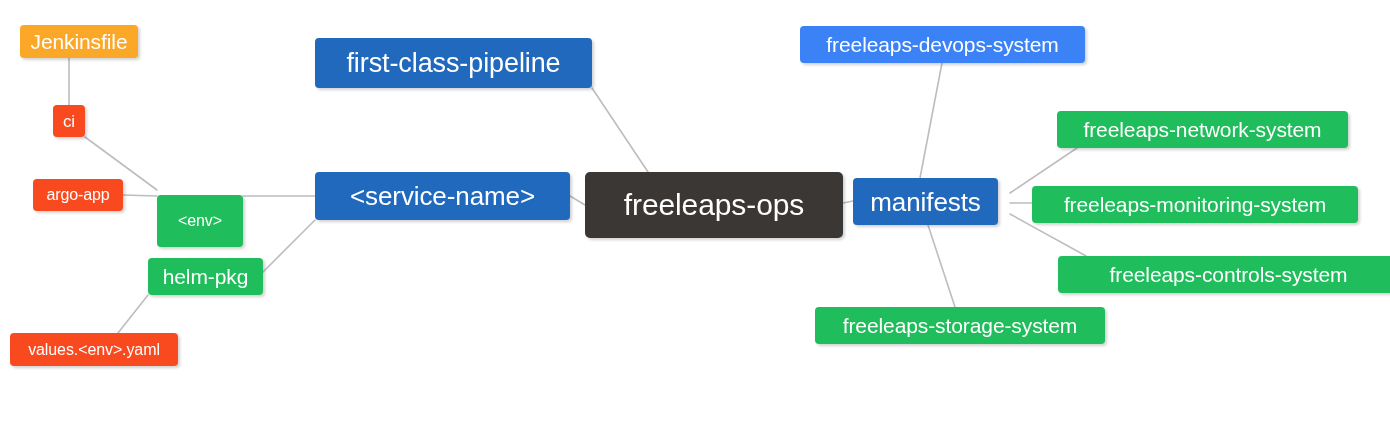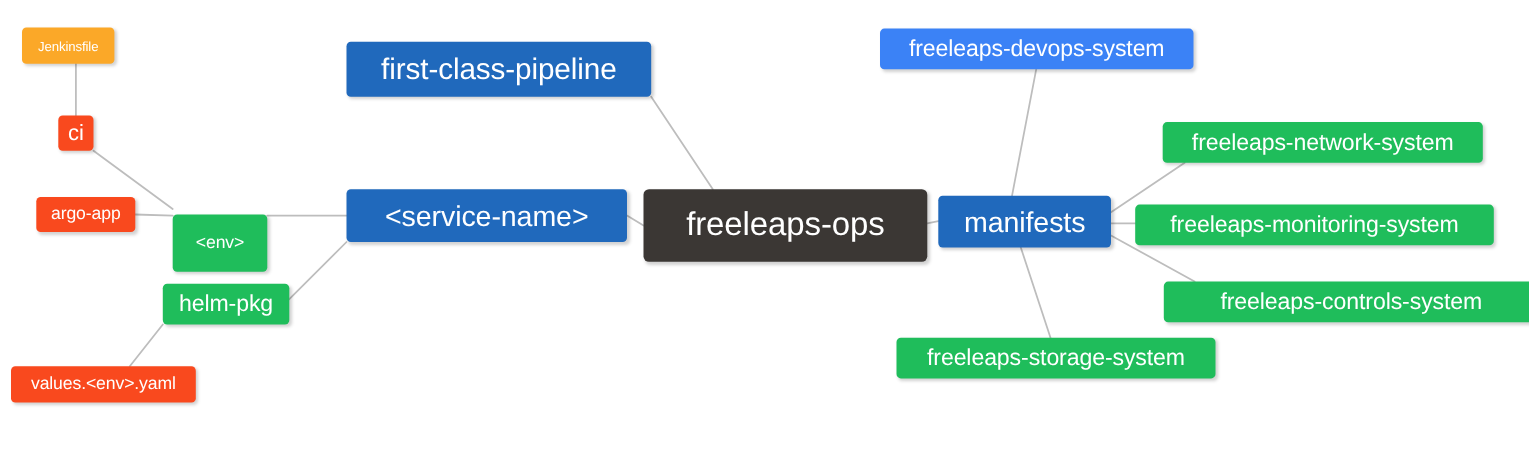--- a/index.html
+++ b/index.html
@@ -70,33 +70,33 @@
     </svg>
 <div class="node root" style="left: 585px; top: 172px; width: 258px; height: 66px; background: rgb(59, 55, 52); font-size: 30px;">
       <span>freeleaps-ops</span>
     </div>
     <div class="node" style="left: 315px; top: 172px; width: 255px; height: 48px; background: rgb(32, 105, 188); font-size: 26px;">
       <span>&lt;service-name&gt;</span>
     </div>
     <div class="node" style="left: 315px; top: 38px; width: 277px; height: 50px; background: rgb(32, 105, 188); font-size: 27px;">
       <span>first-class-pipeline</span>
     </div>
-    <div class="node" style="left: 853px; top: 178px; width: 157px; height: 47px; background: rgb(32, 105, 188); font-size: 26px;">
+    <div class="node" style="left: 853px; top: 178px; width: 145px; height: 47px; background: rgb(32, 105, 188); font-size: 26px;">
       <span>manifests</span>
     </div>
     <div class="node" style="left: 157px; top: 178px; width: 86px; height: 52px; background: rgb(31, 189, 91); font-size: 16px; margin-top: 17px;">
       <span>&lt;env&gt;</span>
     </div>
     <div class="node" style="left: 148px; top: 258px; width: 115px; height: 37px; background: rgb(31, 189, 91); font-size: 21px; justify-content: center;">
       <span>helm-pkg</span>
     </div>
-    <div class="node" style="left: 20px; top: 25px; width: 84px; height: 33px; background: rgb(251, 168, 40); font-size: 12px;">
+    <div class="node" style="left: 20px; top: 25px; width: 118px; height: 33px; background: rgb(251, 168, 40); font-size: 21px;">
       <span>Jenkinsfile</span>
     </div>
-    <div class="node" style="left: 53px; top: 105px; width: 32px; height: 32px; background: rgb(249, 73, 30); font-size: 20px;">
+    <div class="node" style="left: 53px; top: 105px; width: 32px; height: 32px; background: rgb(249, 73, 30); font-size: 17px;">
       <span>ci</span>
     </div>
     <div class="node" style="left: 33px; top: 179px; width: 90px; height: 32px; background: rgb(249, 73, 30); font-size: 16px;">
       <span>argo-app</span>
     </div>
     <div class="node" style="left: 10px; top: 333px; width: 168px; height: 33px; background: rgb(249, 73, 30); font-size: 16px;">
       <span>values.&lt;env&gt;.yaml</span>
     </div>
     <div class="node" style="left: 800px; top: 26px; width: 285px; height: 37px; background: #3b82f6; font-size: 21px;">
       <span>freeleaps-devops-system</span>

